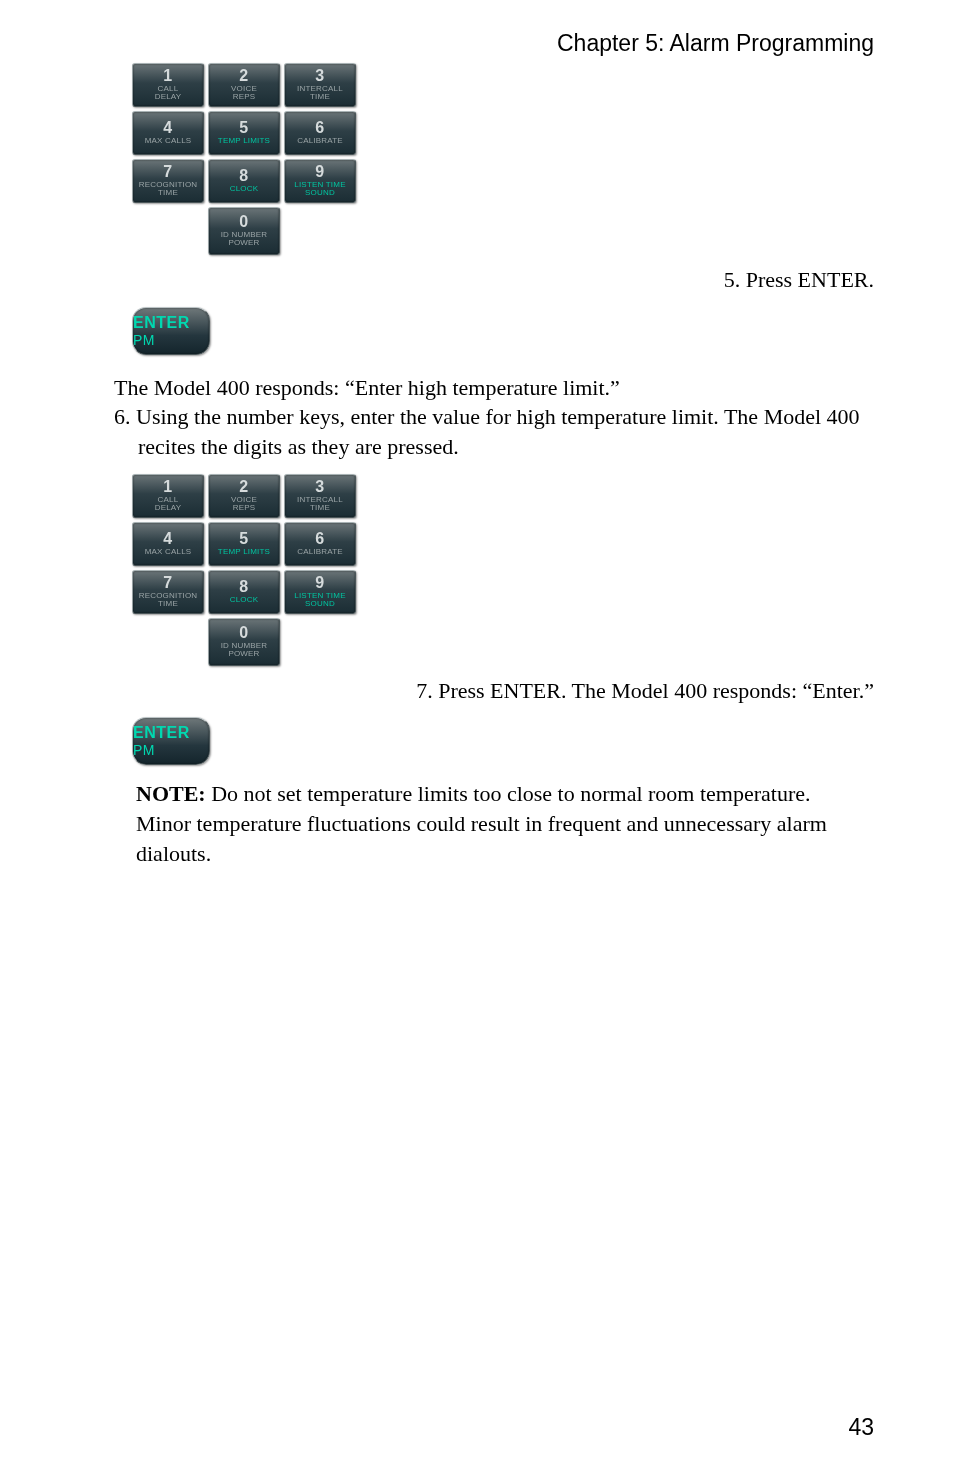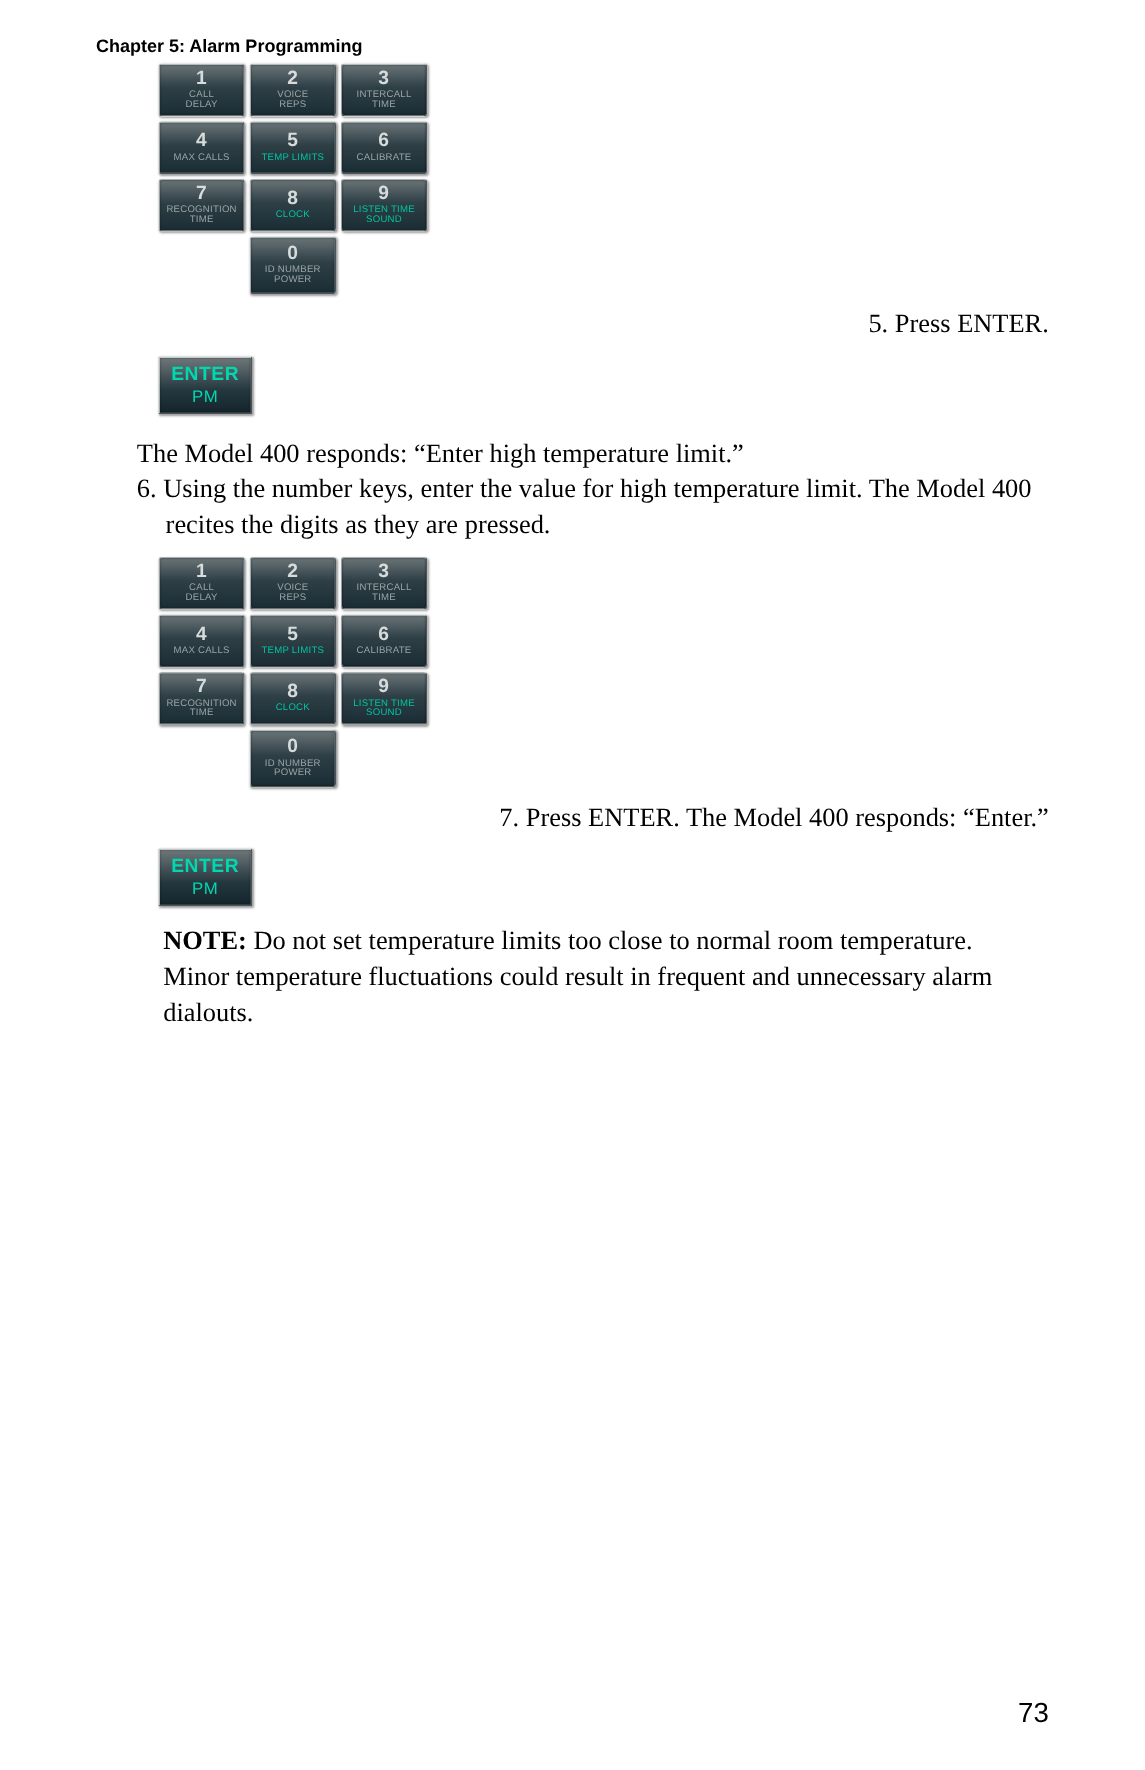--- a/index.html
+++ b/index.html
@@ -7,23 +7,24 @@
     background: #ffffff;
     font-family: Georgia, 'Times New Roman', serif;
     color: #000000;
     width: 954px;
     height: 1475px;
     box-sizing: border-box;
     padding: 30px 80px 40px 80px;
     position: relative;
   }
   .chapter-heading {
-    font-family: Arial, Helvetica, sans-serif;
-    font-size: 15px;
-    font-weight: 700;
+    text-align: right;
+    font-family: Arial, Helvetica, sans-serif;
+    font-size: 23px;
+    font-weight: 400;
     margin-bottom: 6px;
   }
   .body-text {
     font-size: 22px;
     line-height: 1.35;
   }
   .step-block {
     margin-bottom: 2px;
   }
   .step-text {
@@ -88,24 +89,23 @@
   .enter-key-wrap {
     margin: 4px 0 14px 52px;
   }
   .enter-key {
     width: 76px;
     height: 46px;
     background: linear-gradient(to bottom, #6f787a 0%, #24363e 60%, #14252c 100%);
     border: 1px solid #4a5659;
     border-top-color: #bcc4c6;
     border-left-color: #a9b1b3;
-    border-radius: 1px;
+    border-radius: 14px;
     display: flex;
     flex-direction: column;
-    align-items: center;
     justify-content: center;
     font-family: Arial, Helvetica, sans-serif;
     box-shadow: inset 0 0 2px rgba(0,0,0,0.6), 1px 1px 2px rgba(0,0,0,0.4);
   }
   .enter-main {
     color: #00d8b0;
     font-size: 16px;
     font-weight: bold;
     letter-spacing: 0.5px;
   }
@@ -251,13 +251,13 @@
       <span class="enter-main">ENTER</span>
       <span class="enter-sub">PM</span>
     </div>
   </div>
 </div>
 
 <p class="body-text note-block">
   <strong>NOTE:</strong><span> Do not set temperature limits too close to normal room temperature. Minor temperature fluctuations could result in frequent and unnecessary alarm dialouts.</span>
 </p>
 
-<div class="page-number">73</div>
+<div class="page-number">43</div>
 
 </body></html>

